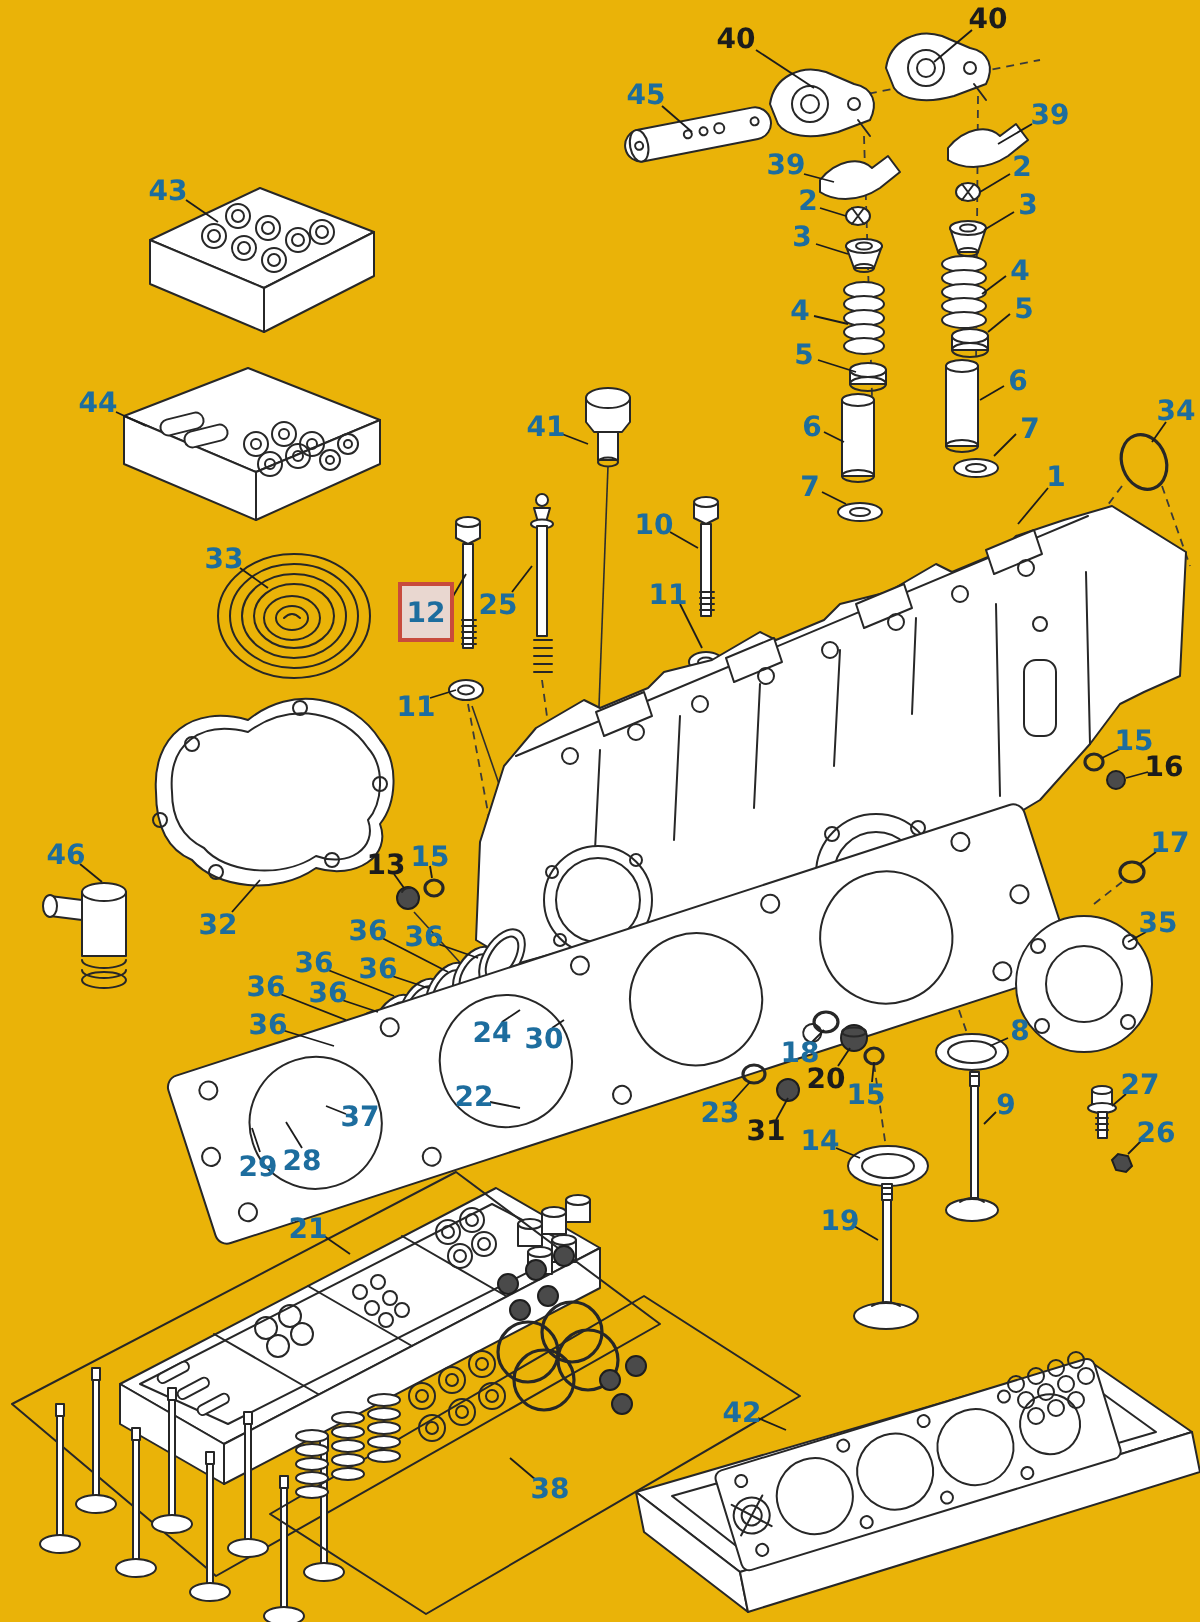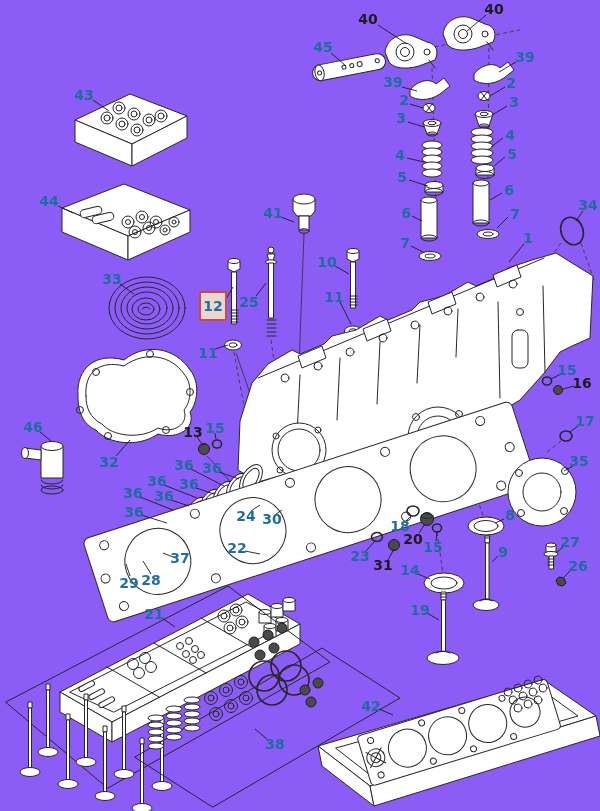--- a/index.html
+++ b/index.html
@@ -1,16 +1,16 @@
 <!DOCTYPE html>
 <html><head>
 <meta charset="utf-8">
 <style>
   html,body{margin:0;padding:0;background:#fff;}
-  .stage{position:relative;width:600px;height:811px;background:#8b5cf6;overflow:hidden;
+  .stage{position:relative;width:600px;height:811px;background:#eab308;overflow:hidden;
          font-family:"DejaVu Sans","Liberation Sans",sans-serif;}
   svg{display:block}
   
   .s  {stroke:#272727;fill:none;stroke-width:1;stroke-linejoin:round;stroke-linecap:round;}
   .s2 {stroke:#272727;fill:none;stroke-width:1.6;stroke-linejoin:round;}
   .w  {stroke:#272727;fill:#ffffff;stroke-width:1;stroke-linejoin:round;}
   .dk {stroke:#1e1e1e;fill:#4a4a4a;stroke-width:1;}
   .dash {stroke:#3a3a3a;fill:none;stroke-width:.9;stroke-dasharray:4 3;}
   .cline{stroke:#3a3a3a;fill:none;stroke-width:.9;stroke-dasharray:9 3 2 3;}
   .thin{stroke:#2e2e2e;fill:none;stroke-width:.8;}

